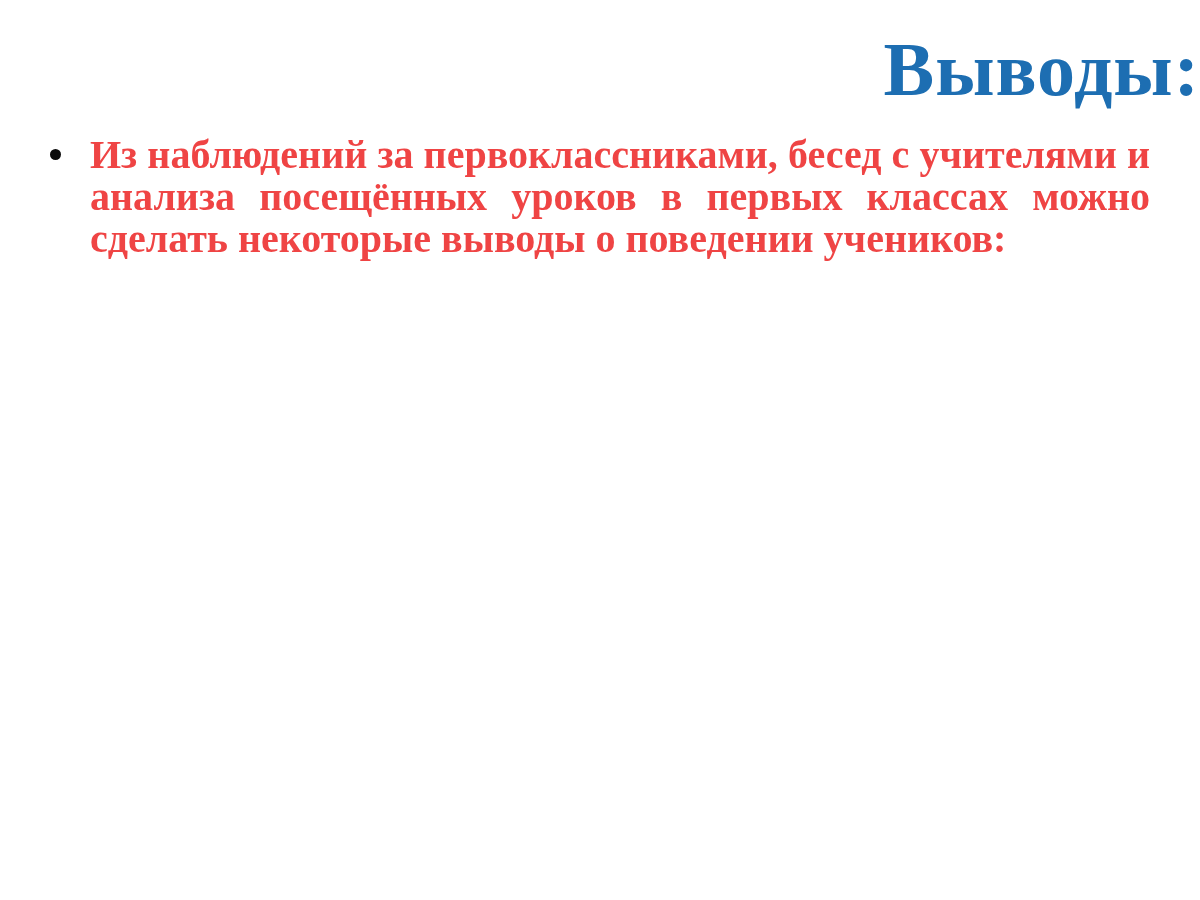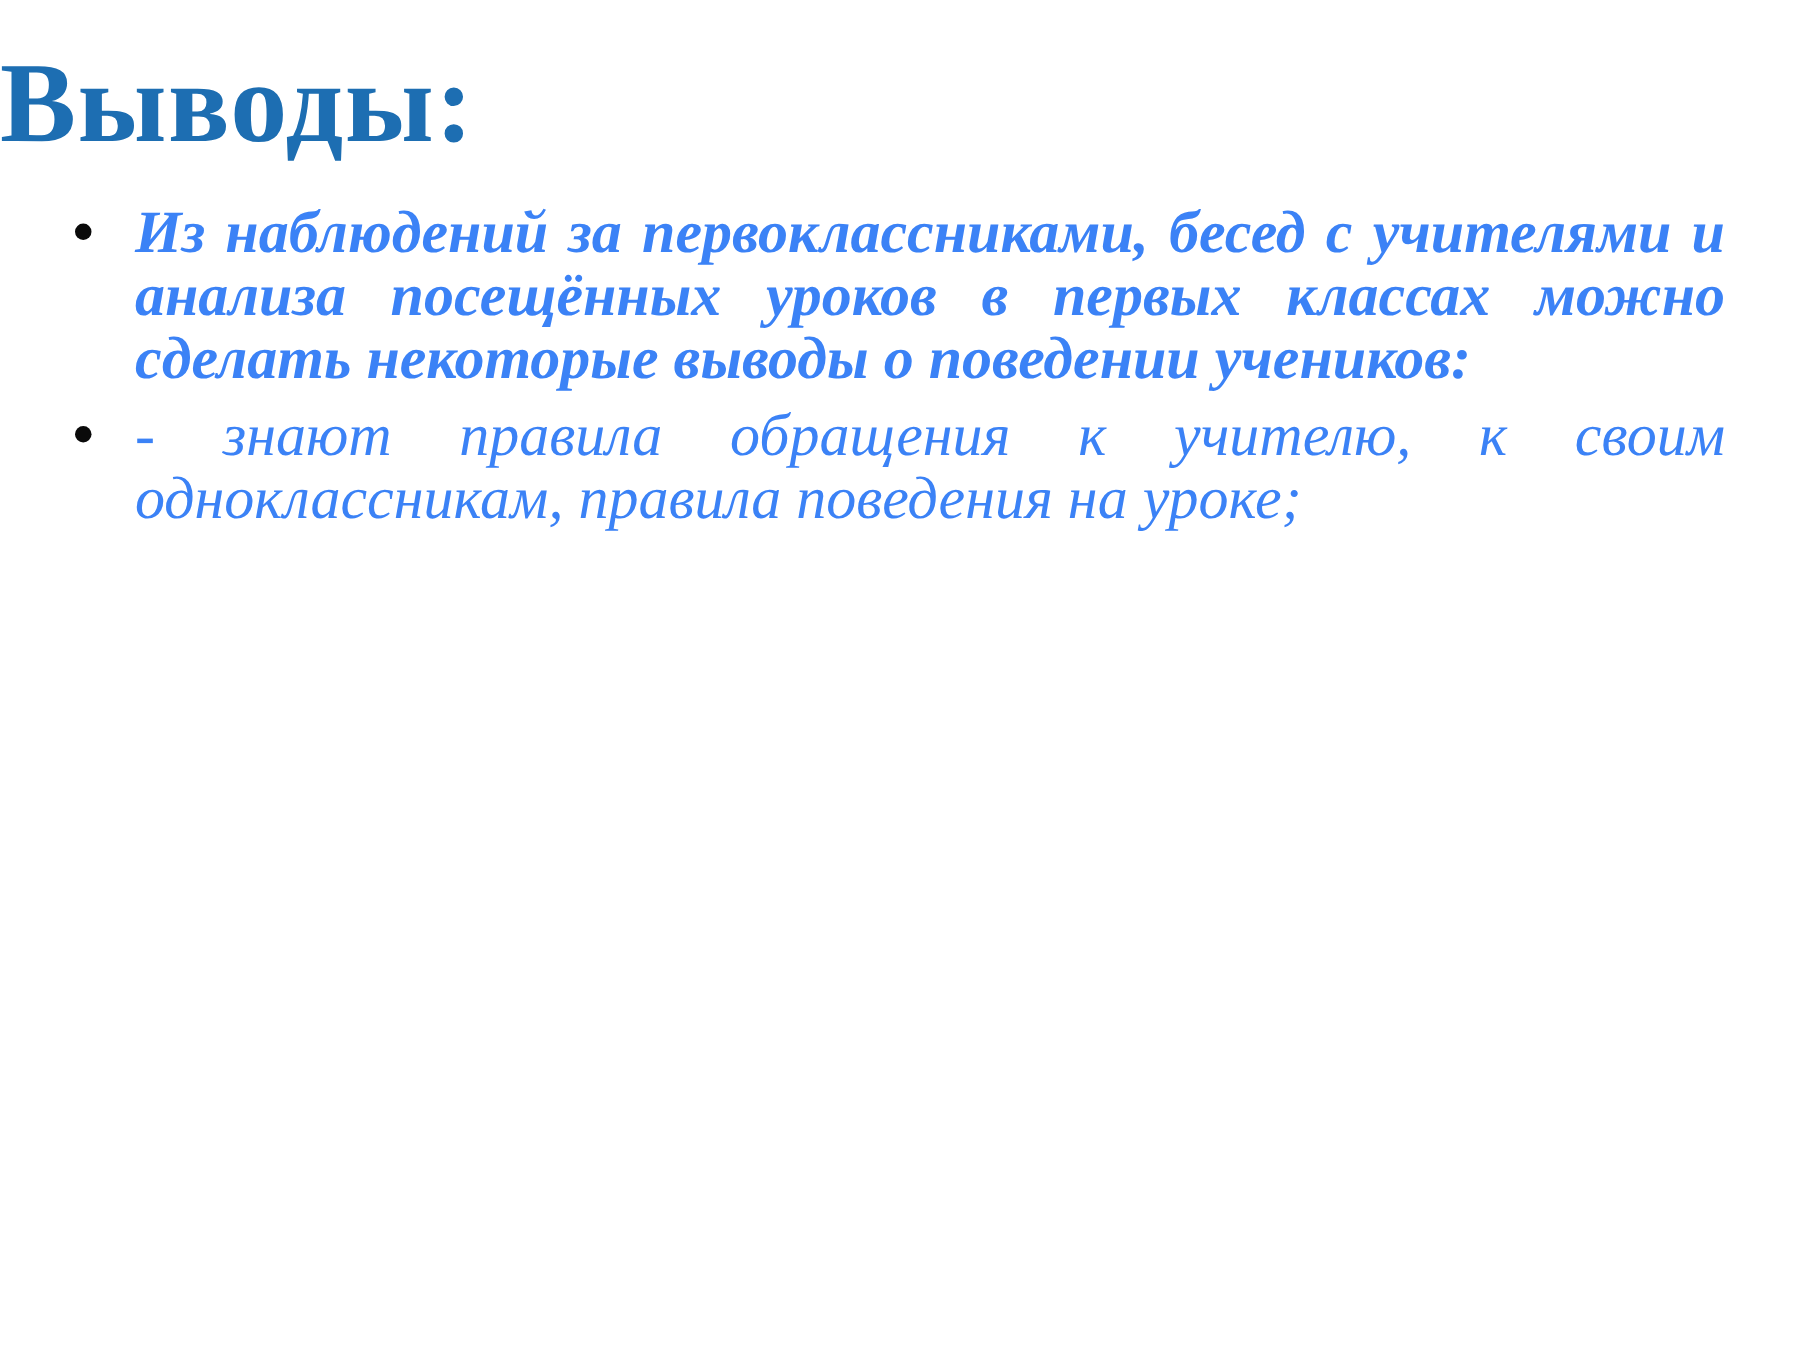--- a/index.html
+++ b/index.html
@@ -10,41 +10,40 @@
   .slide {
     position: relative;
     width: 1200px;
     height: 900px;
     background: #ffffff;
     overflow: hidden;
     font-family: "Liberation Serif", "DejaVu Serif", serif;
   }
   .title {
     margin: 30px 0 24px 0;
-    text-align: left;
+    text-align: right;
     font-size: 76px;
     line-height: 1.05;
     font-weight: bold;
     color: #1d6eb2;
     letter-spacing: 1px;
   }
   .bullets {
     margin: 0;
     padding: 0 50px 0 90px;
     list-style: none;
   }
   .bullet {
     position: relative;
     margin: 0 0 9px 0;
     font-size: 40px;
     line-height: 42px;
-    color: #3b82f6;
+    color: #ef4444;
     text-align: justify;
     text-align-last: left;
-    font-style: italic;
   }
   .bullet::before {
     content: "";
     position: absolute;
     left: -40px;
     top: 15px;
     width: 11px;
     height: 11px;
     border-radius: 50%;
     background: #0a0a0a;
@@ -56,17 +55,14 @@
 </head>
 <body>
 
 <div class="slide">
   <h1 class="title">Выводы:</h1>
 
   <ul class="bullets">
     <li class="bullet bold">
       <span>Из наблюдений за первоклассниками, бесед с учителями и анализа посещённых уроков в первых классах можно сделать некоторые выводы о поведении учеников:</span>
     </li>
-    <li class="bullet">
-      <span>- знают правила обращения к учителю, к своим одноклассникам, правила поведения на уроке;</span>
-    </li>
   </ul>
 </div>
 
 </body></html>

